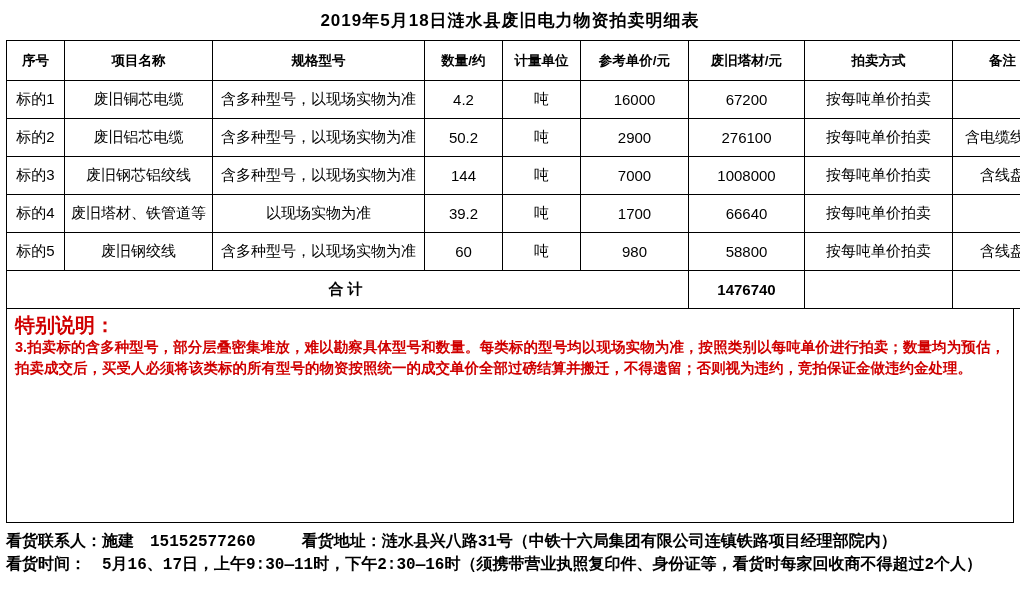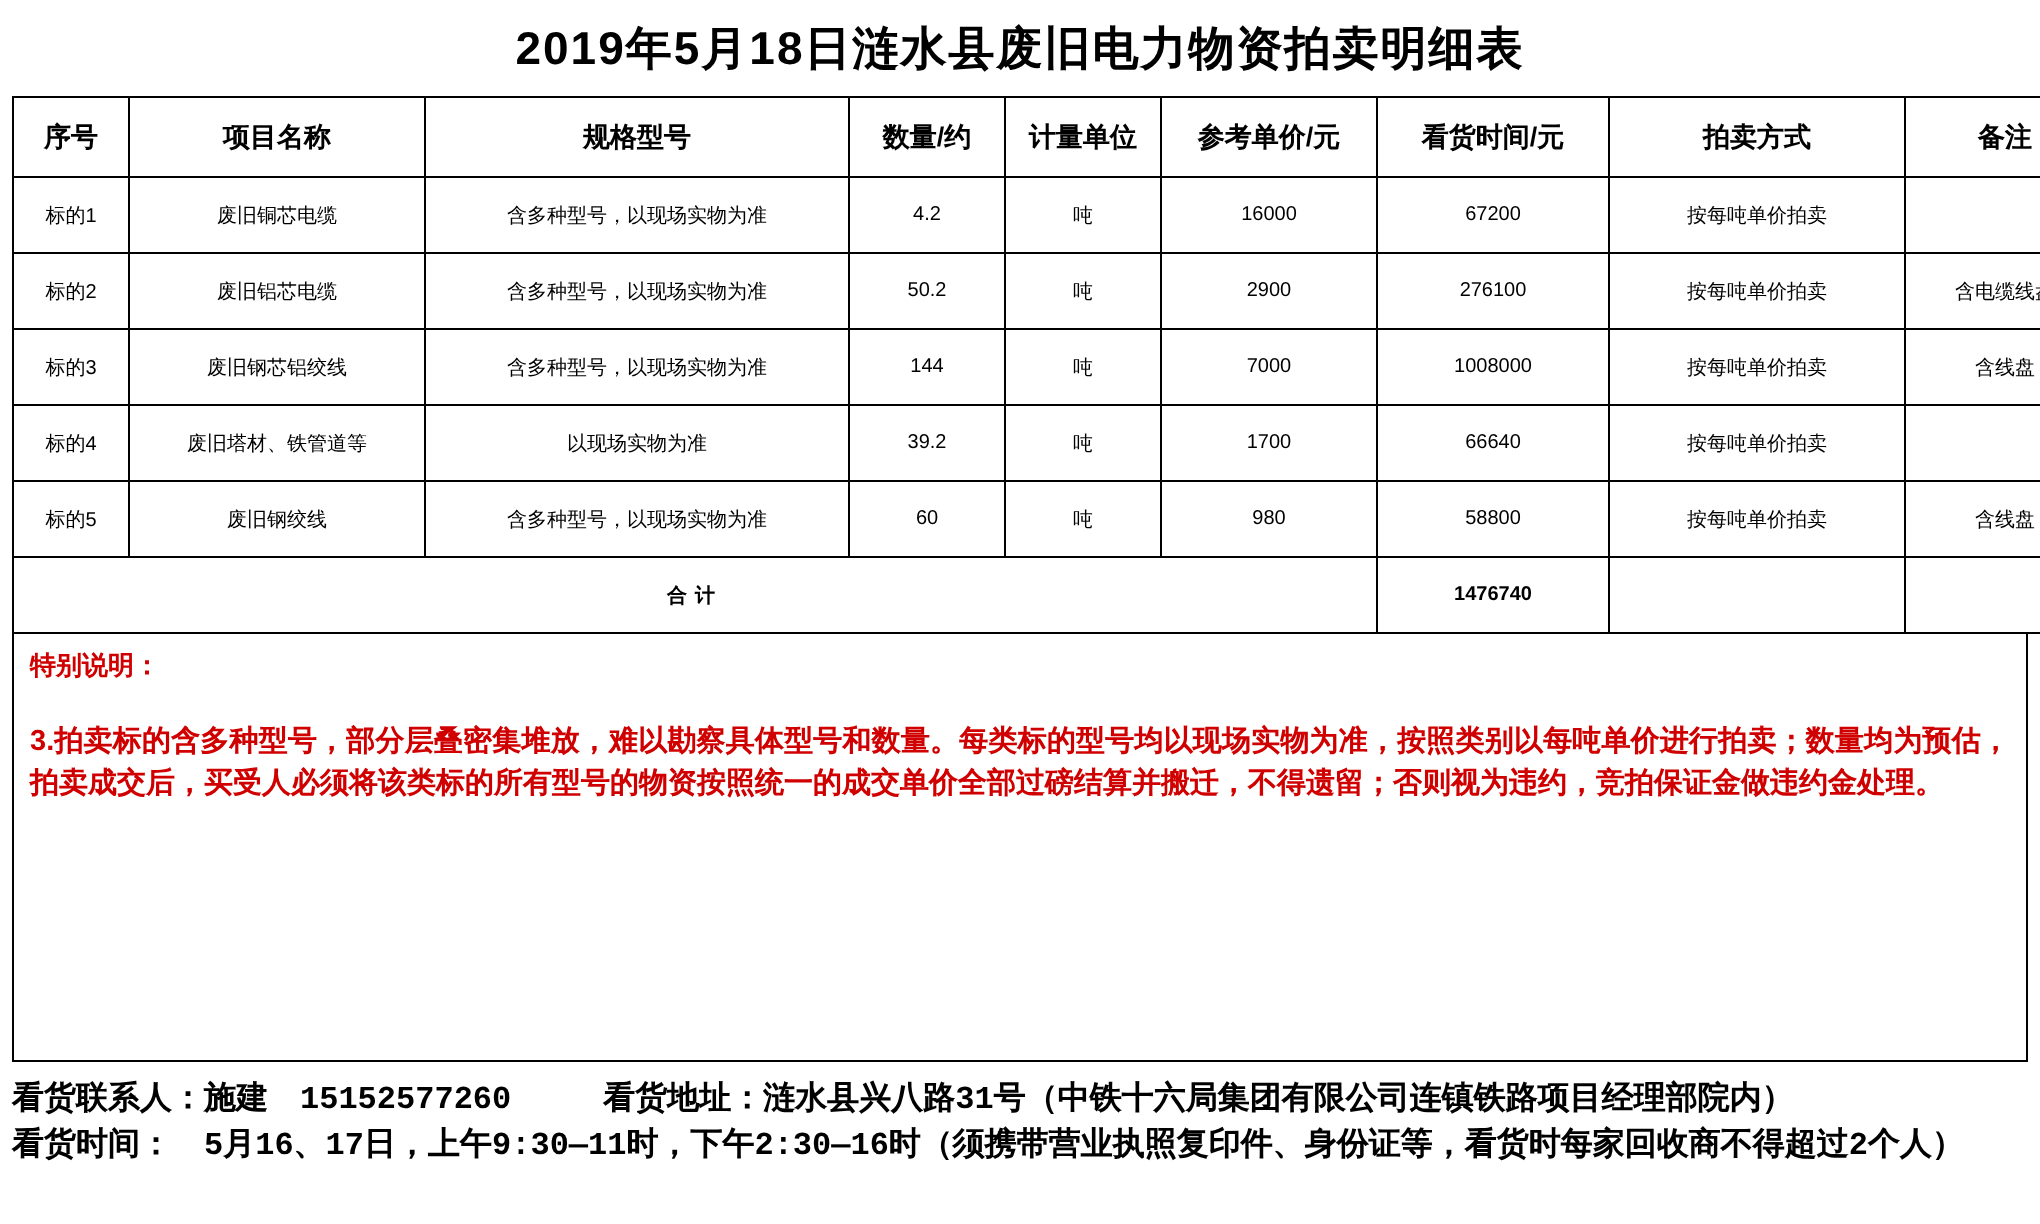--- a/index.html
+++ b/index.html
@@ -16,36 +16,36 @@
   }
   .page {
     width: 1020px;
     height: 612px;
     box-sizing: border-box;
     padding: 4px 6px 0 6px;
     position: relative;
   }
   .title {
     text-align: center;
-    font-size: 23px;
+    font-size: 17px;
     font-weight: bold;
     letter-spacing: 1px;
     padding: 5px 0 8px 0;
     color: #000;
   }
   table.main {
     width: 100%;
     border-collapse: collapse;
     table-layout: fixed;
   }
   table.main th, table.main td {
     border: 1px solid #000;
     text-align: center;
     vertical-align: middle;
-    font-size: 10px;
+    font-size: 15px;
     height: 38px;
     padding: 2px 3px;
     box-sizing: border-box;
     white-space: nowrap;
     overflow: hidden;
   }
   table.main th {
     font-weight: bold;
     font-size: 13.5px;
     height: 40px;
@@ -73,23 +73,23 @@
   .notes {
     border: 1px solid #000;
     border-top: none;
     padding: 6px 8px 8px 8px;
     box-sizing: border-box;
     height: 214px;
   }
   .notes .head {
     color: #d00000;
     font-weight: bold;
-    font-size: 13px;
+    font-size: 20px;
     line-height: 20px;
-    margin-bottom: 18px;
+    margin-bottom: 2px;
   }
   .notes p {
     margin: 0 0 2px 0;
     color: #d00000;
     font-weight: bold;
     font-size: 14.5px;
     line-height: 21px;
     text-align: justify;
   }
   .footer {
@@ -125,21 +125,21 @@
         <col class="col-note">
     </colgroup>
     <thead>
       <tr>
         <th>序号</th>
         <th>项目名称</th>
         <th>规格型号</th>
         <th>数量/约</th>
         <th>计量单位</th>
         <th>参考单价/元</th>
-        <th>看货时间/元</th>
+        <th>废旧塔材/元</th>
         <th>拍卖方式</th>
         <th>备注</th>
       </tr>
     </thead>
     <tbody>
       <tr>
         <td>标的1</td>
         <td>废旧铜芯电缆</td>
         <td>含多种型号，以现场实物为准</td>
         <td>4.2</td>

